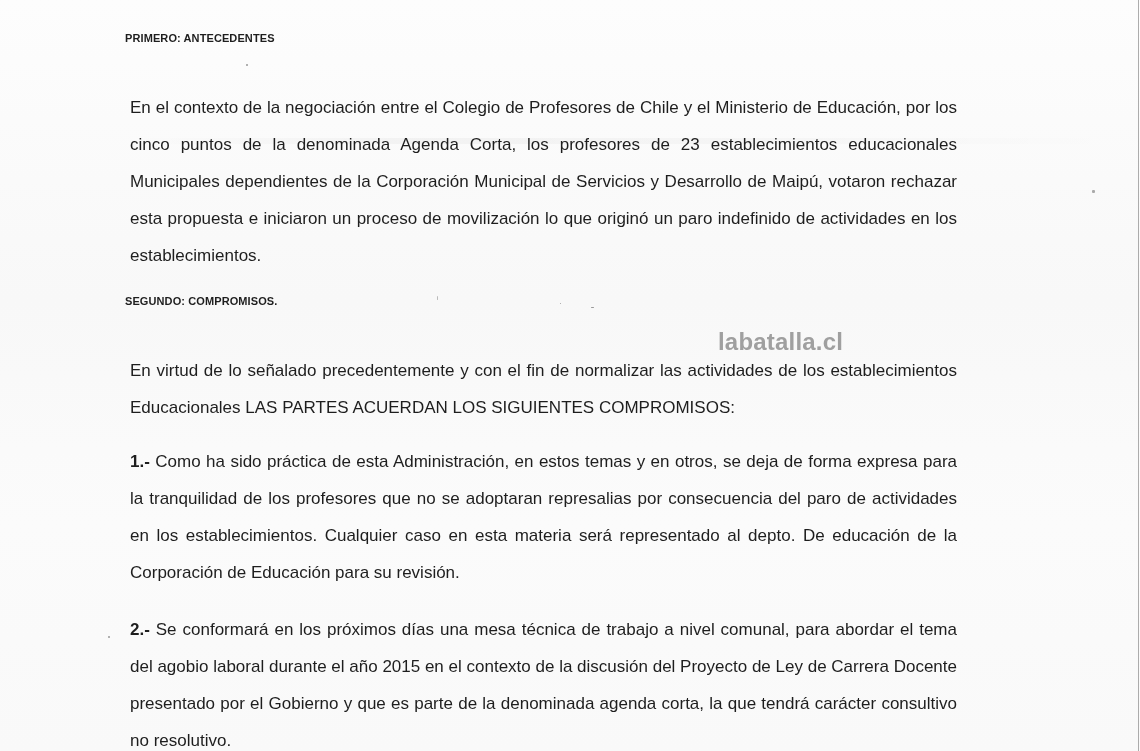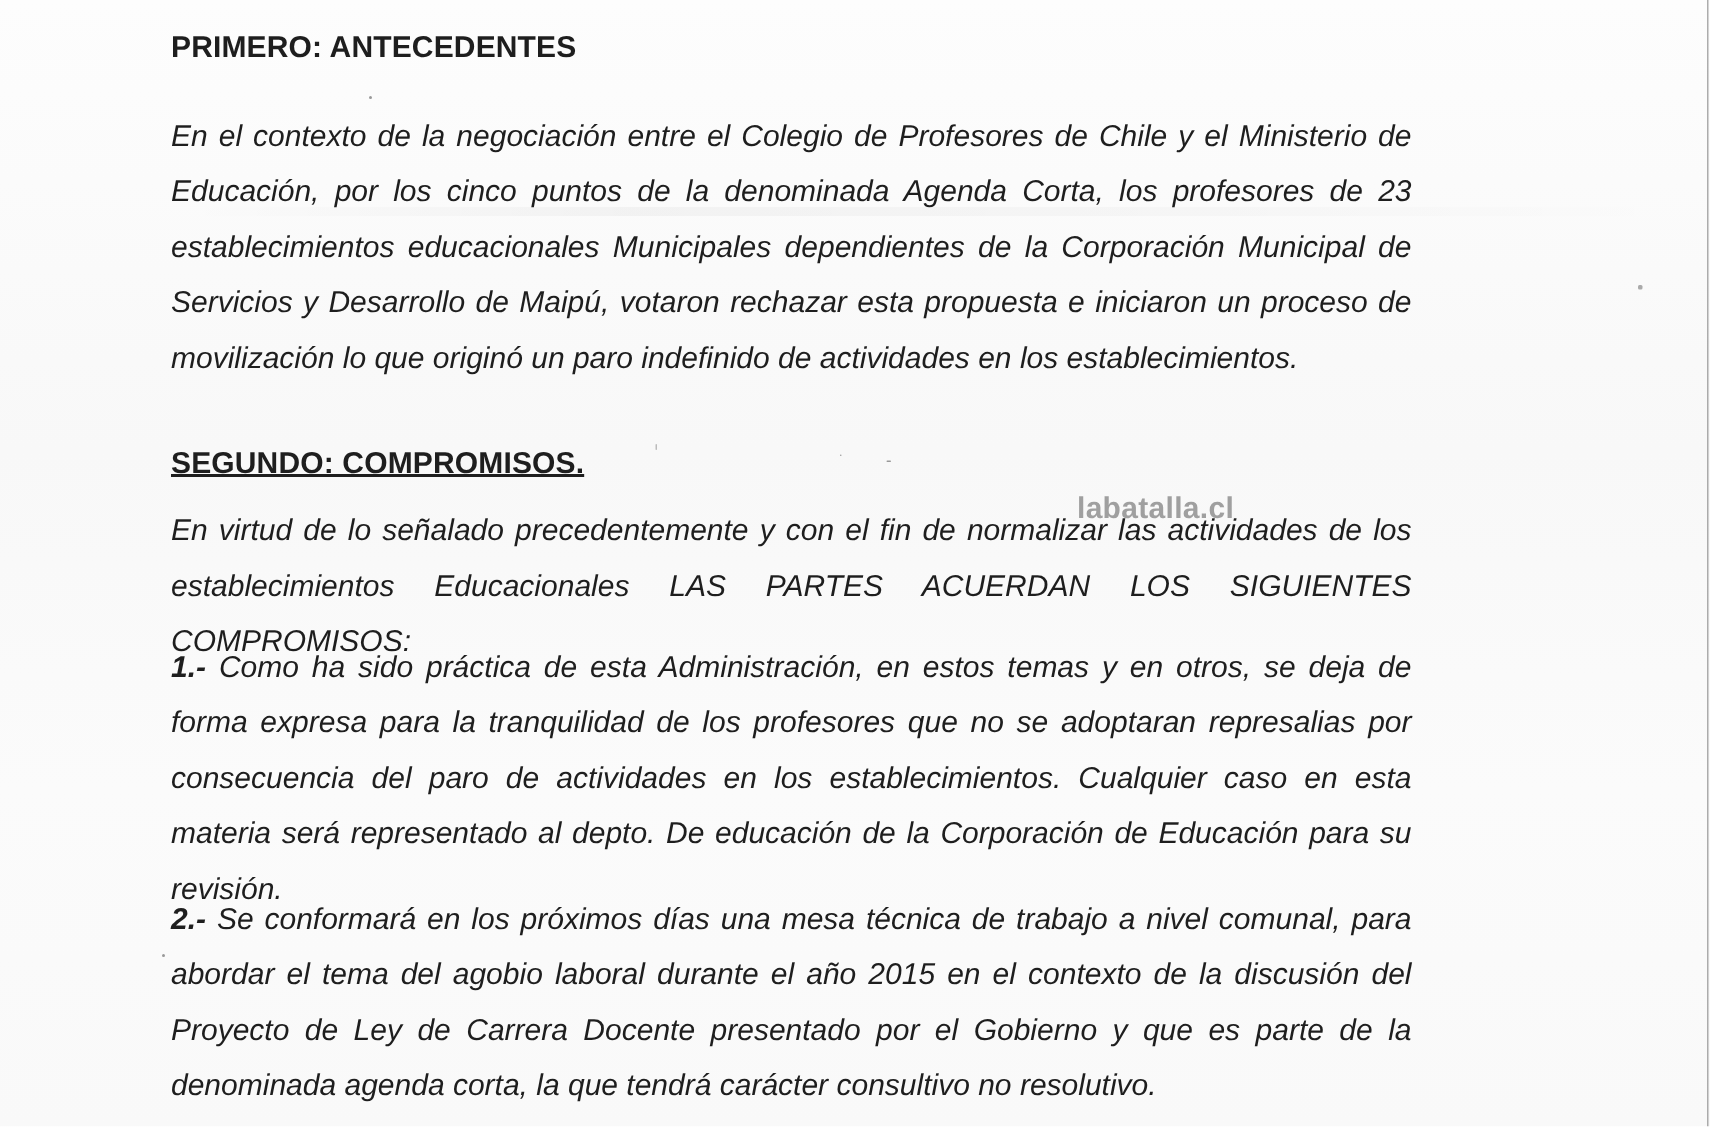--- a/index.html
+++ b/index.html
@@ -39,48 +39,47 @@
       background: linear-gradient(90deg, rgba(0,0,0,0) 0%, rgba(0,0,0,0.035) 30%, rgba(0,0,0,0.02) 70%, rgba(0,0,0,0) 100%);
     }
     .content {
       position: absolute;
       left: 114px;
       top: 20px;
       width: 827px;
     }
     .heading {
       font-weight: bold;
-      font-size: 20px;
+      font-size: 11px;
       letter-spacing: 0.1px;
-      margin: 0;
+      margin: 11px;
       position: absolute;
       left: 0;
       white-space: nowrap;
     }
     .para {
       position: absolute;
       left: 0;
       width: 827px;
-      font-size: 20px;
+      font-size: 17px;
       line-height: 37px;
       text-align: justify;
       text-align-last: left;
-      margin: 0;
-      font-style: italic;
+      margin: 16px;
     }
     .num {
       font-weight: bold;
     }
     .watermark {
       position: absolute;
       left: 718px;
       top: 328px;
       font-family: "Liberation Sans", sans-serif;
       font-weight: bold;
-      font-size: 20px;
+      font-size: 24px;
       color: rgba(130,130,130,0.75);
       letter-spacing: 0.2px;
       white-space: nowrap;
     }
     .speck {
       position: absolute;
       width: 2px; height: 2px;
       background: #999;
       border-radius: 1px;
     }
@@ -97,21 +96,21 @@
   <span class="speck" style="left:437px;top:296px;width:1px;height:4px;background:#bbb;"></span>
   <span class="speck" style="left:560px;top:303px;width:1px;height:1px;"></span>
   <span class="speck" style="left:591px;top:307px;width:3px;height:1px;"></span>
   <span class="speck" style="left:108px;top:636px;width:2px;height:2px;"></span>
 
   <div class="content">
     <h2 class="heading" style="top:1px;">PRIMERO: ANTECEDENTES</h2>
 
     <p class="para" style="top:53px;">En el contexto de la negociación entre el Colegio de Profesores de Chile y el  Ministerio de Educación, por los cinco puntos de la denominada Agenda Corta, los profesores de 23 establecimientos educacionales Municipales dependientes de la Corporación Municipal de Servicios y Desarrollo de Maipú, votaron rechazar esta propuesta e iniciaron un proceso de movilización lo que originó un paro indefinido de actividades en los establecimientos.</p>
 
-    <h2 class="heading" style="top:278px;text-decoration:underline;">SEGUNDO: COMPROMISOS.</h2>
+    <h2 class="heading" style="top:264px;">SEGUNDO: COMPROMISOS.</h2>
 
     <p class="para" style="top:316px;">En virtud de lo señalado precedentemente y con el fin de normalizar las actividades de los establecimientos Educacionales LAS PARTES ACUERDAN LOS SIGUIENTES COMPROMISOS:</p>
 
     <p class="para" style="top:407px;"><span class="num">1.-</span><span> Como ha sido práctica de esta Administración, en estos temas y en otros, se deja de forma expresa para la tranquilidad de los profesores que no  se adoptaran  represalias por  consecuencia del paro de actividades en los establecimientos. Cualquier caso en esta materia será representado al depto. De educación de la Corporación de Educación para su revisión.</span></p>
 
     <p class="para" style="top:575px;"><span class="num">2.-</span><span> Se conformará en los próximos días una mesa técnica de trabajo a nivel comunal, para abordar el tema del  agobio laboral durante el año 2015 en el contexto de la discusión del Proyecto de Ley de Carrera Docente presentado por el Gobierno y que es parte de la denominada agenda corta, la que tendrá carácter consultivo no resolutivo.</span></p>
   </div>
 
   <div class="watermark">labatalla.cl</div>
 </div>

